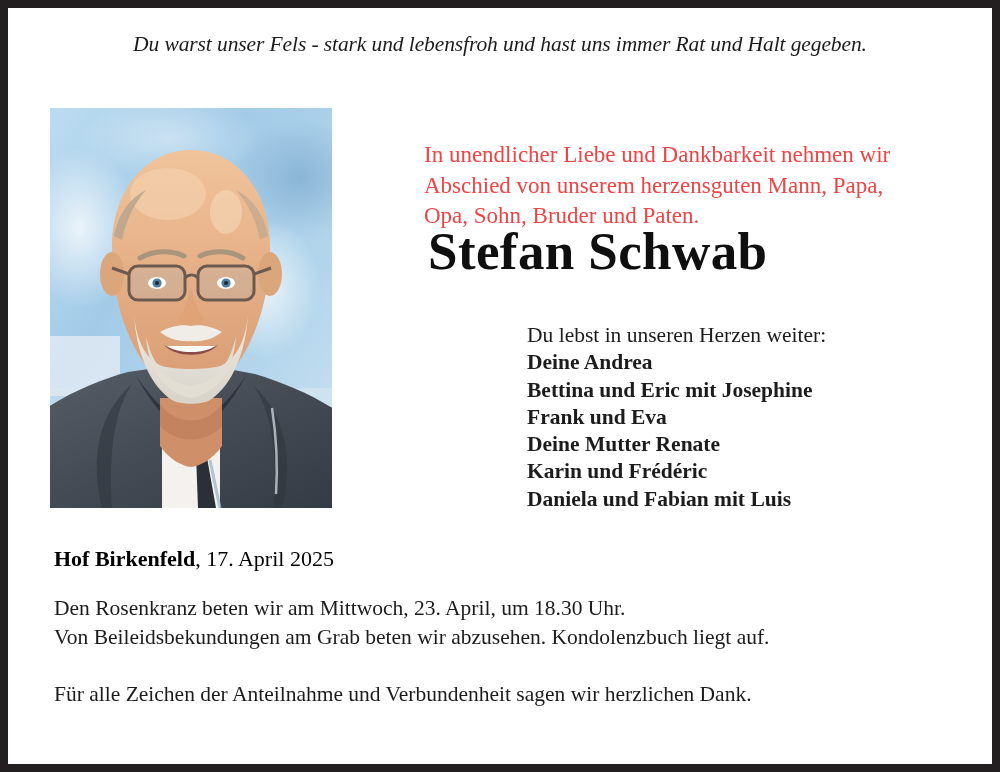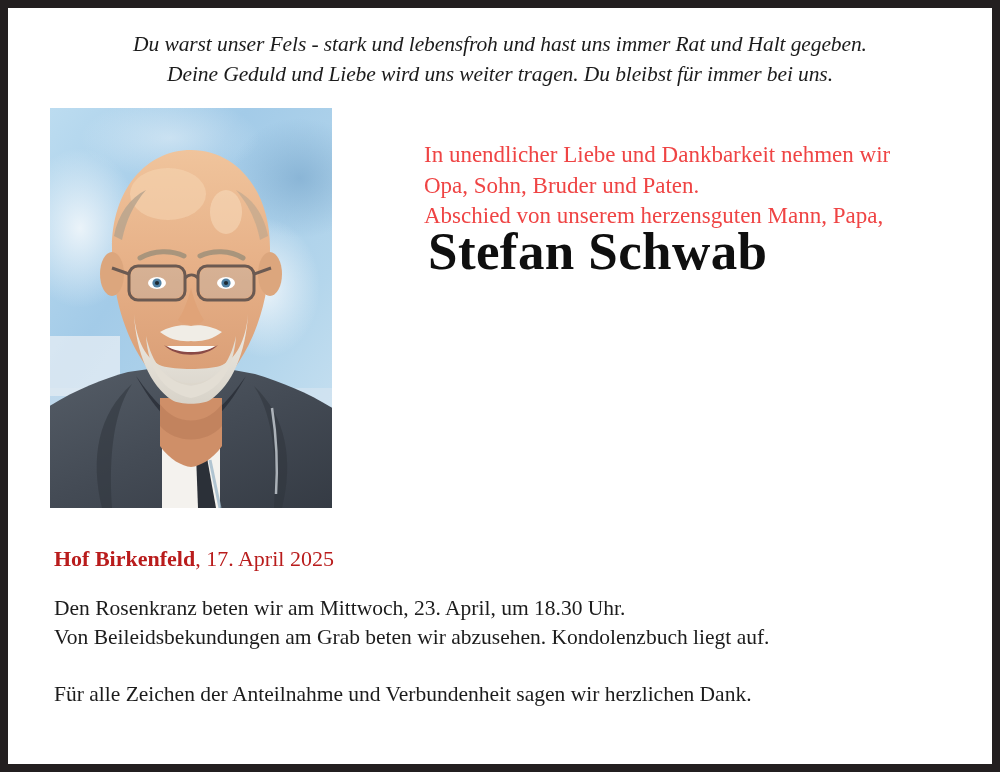--- a/index.html
+++ b/index.html
@@ -104,21 +104,21 @@
   .survivors .intro { font-weight: normal; white-space: nowrap; }
   .survivors .who { font-weight: bold; white-space: nowrap; }
 
   
   .place-line {
     position: absolute;
     left: 46px;
     top: 537px;
     font-size: 22px;
     line-height: 28px;
-    color: #b91c1c;
+    color: #000000;
     white-space: nowrap;
   }
   .place-line b { font-weight: bold; }
 
   .info {
     position: absolute;
     left: 46px;
     top: 586px;
     width: 905px;
     font-size: 21.5px;
@@ -132,21 +132,20 @@
   .info b { font-weight: bold; }
 </style>
 </head>
 <body>
 
 <div class="notice">
   <div class="page">
 
     <div class="epigraph">
       <div>Du warst unser Fels - stark und lebensfroh und hast uns immer Rat und Halt gegeben.</div>
-      <div>Deine Geduld und Liebe wird uns weiter tragen. Du bleibst für immer bei uns.</div>
     </div>
 
     <div class="portrait">
       <svg viewBox="0 0 282 400" preserveAspectRatio="xMidYMid slice">
         <defs>
           <linearGradient id="bgGrad" x1="0" y1="0" x2="1" y2="1">
             <stop offset="0%" stop-color="#bcdcf0"></stop>
             <stop offset="35%" stop-color="#a3cbe8"></stop>
             <stop offset="70%" stop-color="#b4d6ec"></stop>
             <stop offset="100%" stop-color="#cfe4f2"></stop>
@@ -246,27 +245,36 @@
           <path d="M 114 237 C 126 250 156 250 168 237 C 158 244 124 244 114 237 Z" fill="#8a4a46"></path>
           <path d="M 117 238 C 128 246 154 246 165 238 Z" fill="#fbfaf7"></path>
 
           <path d="M 116 262 C 124 282 158 282 166 262 C 160 280 122 280 116 262 Z" fill="#ddd7cc"></path>
         </g>
       </svg>
     </div>
 
     <div class="lead">
       <div>In unendlicher Liebe und Dankbarkeit nehmen wir</div>
+      <div>Abschied von unserem herzensguten Mann, Papa,</div>
       <div>Opa, Sohn, Bruder und Paten.</div>
-      <div>Abschied von unserem herzensguten Mann, Papa,</div>
     </div>
 
     <div class="name">Stefan Schwab</div>
 
 
+    <div class="survivors">
+      <div class="intro">Du lebst in unseren Herzen weiter:</div>
+      <div class="who">Deine Andrea</div>
+      <div class="who">Bettina und Eric mit Josephine</div>
+      <div class="who">Frank und Eva</div>
+      <div class="who">Deine Mutter Renate</div>
+      <div class="who">Karin und Frédéric</div>
+      <div class="who">Daniela und Fabian mit Luis</div>
+    </div>
 
     <div class="place-line">
       <b>Hof Birkenfeld</b><span>, 17. April 2025</span>
     </div>
 
     <div class="info">
       <p class="p-rosary">Den Rosenkranz beten wir am Mittwoch, 23. April, um 18.30 Uhr.</p>
       <p class="p-condolence">Von Beileidsbekundungen am Grab beten wir abzusehen. Kondolenzbuch liegt auf.</p>
       <p class="p-thanks">Für alle Zeichen der Anteilnahme und Verbundenheit sagen wir herzlichen Dank.</p>
     </div>

